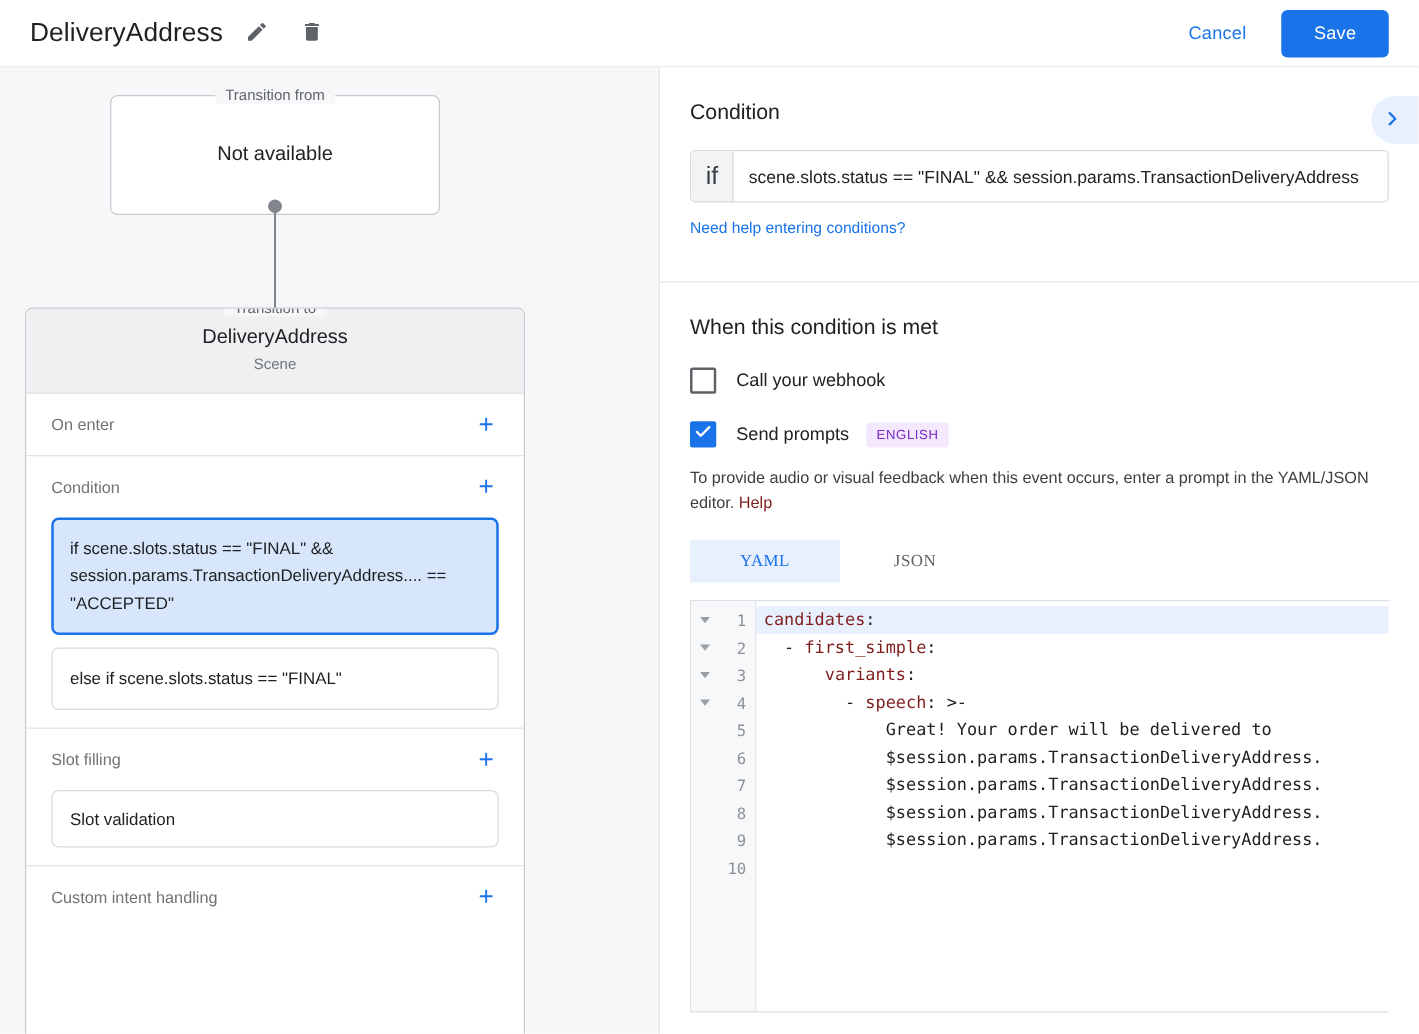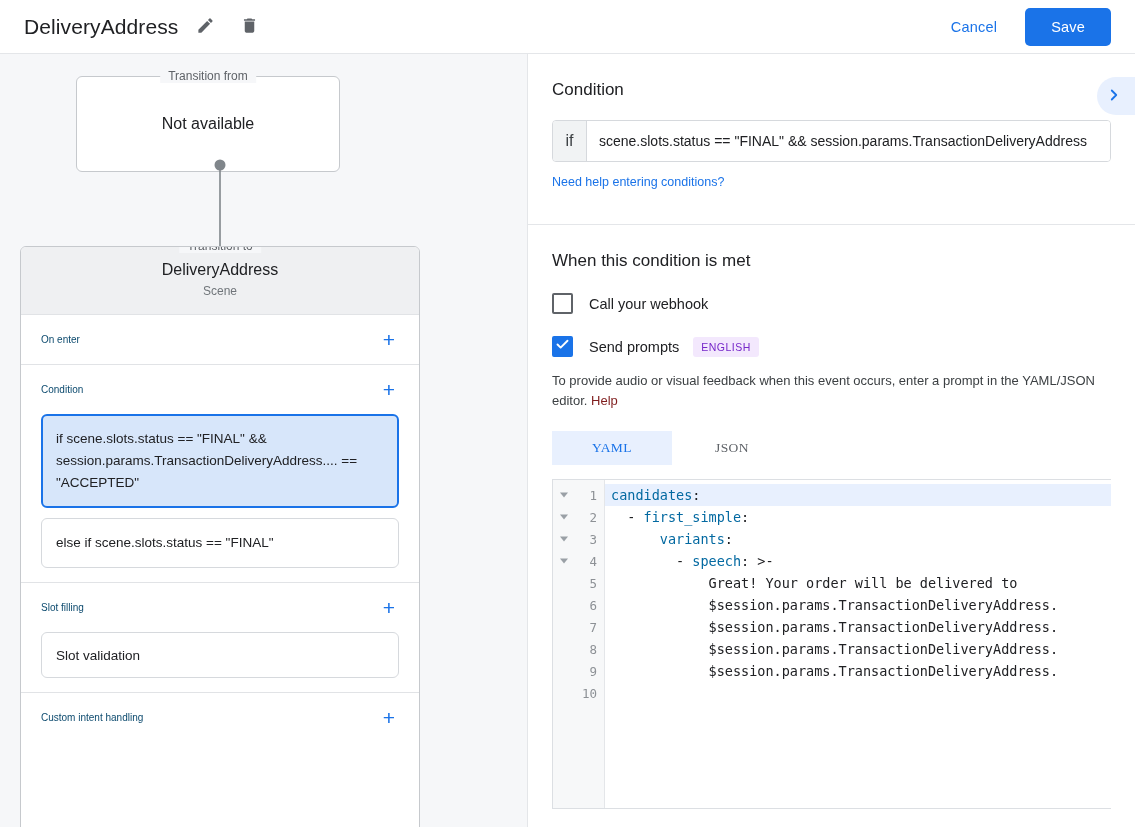--- a/index.html
+++ b/index.html
@@ -66,21 +66,21 @@
   }
   .flow-legend {
     position: absolute;
     top: -8px; left: 50%; transform: translateX(-50%);
     background: #f6f7f9;
     padding: 0 8px;
     font-size: 12px; color: #5f6368; white-space: nowrap;
   }
 
   #transition-from-card {
-    left: 76px; top: 22px; width: 264px; height: 96px;
+    left: 88px; top: 22px; width: 264px; height: 96px;
     display: flex; align-items: center; justify-content: center;
   }
   #transition-from-label-text { font-size: 16px; color: #202124; }
 
   
   #connector { position: absolute; left: 213px; top: 104px; width: 14px; height: 126px; }
 
   #transition-to-card {
     left: 20px; top: 192px; width: 400px; height: 600px;
     background: #ffffff;
@@ -97,21 +97,21 @@
 
   .section {
     border-bottom: 1px solid #e1e3e6;
     padding: 0 20px;
   }
   .section:last-child { border-bottom: none; }
   .section-head {
     display: flex; align-items: center; justify-content: space-between;
     height: 49px;
   }
-  .section-title { font-size: 10px; color: #0c4a6e; }
+  .section-title { font-size: 13px; color: #737373; }
   .plus-btn {
     width: 26px; height: 26px; display: flex; align-items: center;
     justify-content: center; cursor: pointer; border-radius: 50%;
     color: #1a73e8; font-size: 21px; line-height: 1; font-weight: 300;
     background: transparent; border: none; margin-right: -3px;
   }
 
   .cond-item {
     border: 1px solid #d6d9dd;
     border-radius: 6px;
@@ -161,21 +161,21 @@
     display: flex; align-items: stretch;
     border: 1px solid #d6d9dd;
     border-radius: 4px;
     height: 42px;
     overflow: hidden;
     background: #fff;
   }
   #condition-if-label {
     width: 34px; background: #f1f3f4;
     display: flex; align-items: center; justify-content: center;
-    font-size: 16px; color: #3c4043;
+    font-size: 20px; color: #3c4043;
     border-right: 1px solid #d6d9dd;
     flex: 0 0 34px;
   }
   #condition-input {
     flex: 1; border: none; outline: none;
     font-size: 14px; color: #202124;
     padding: 0 12px;
     font-family: "Liberation Sans", sans-serif;
     background: #fff;
   }
@@ -254,21 +254,21 @@
   #code-area {
     flex: 1; padding-top: 4px; overflow: hidden; position: relative;
   }
   .code-row {
     height: 22px; line-height: 22px; white-space: pre;
     font-family: "DejaVu Sans Mono", monospace;
     font-size: 13.5px; color: #202124;
     padding-left: 6px;
   }
   .code-row.highlight { background: #e8f0fe; }
-  .tok-key { color: #0369a1; }
+  .tok-key { color: #7f1d1d; }
   .tok-punct { color: #202124; }
 </style>
 </head>
 <body>
 
 <div id="topbar">
   <div id="page-title">DeliveryAddress</div>
 
   <button class="iconbtn">
     <span>

